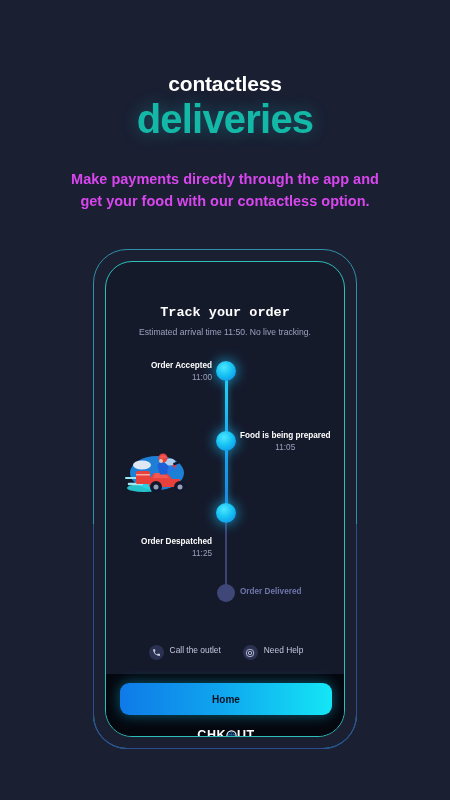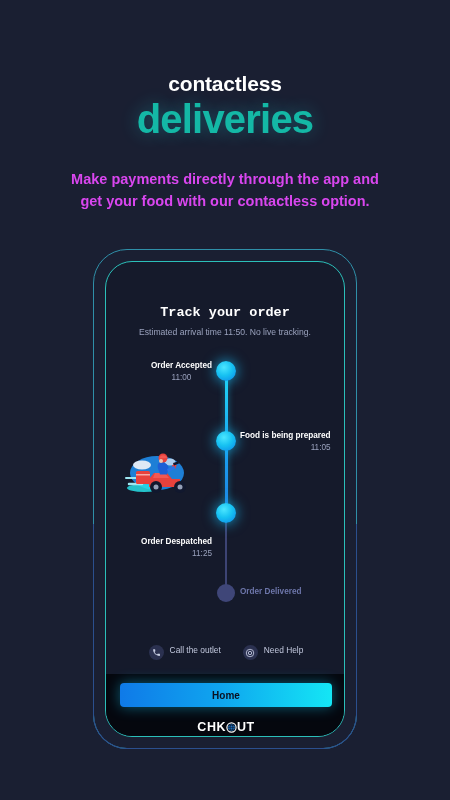--- a/index.html
+++ b/index.html
@@ -138,21 +138,21 @@
     white-space:nowrap;
   }
   .step-time {
     display:block;
     font-size:8.2px;
     font-weight:400;
     color:#9aa2bd;
     margin-top:2px;
   }
   .step-label.left  { text-align:right; right:134px; }
-  .step-label.right { text-align:right;  left:134px;  }
+  .step-label.right { text-align:center;  left:134px;  }
   .step-label.idle  { color:#6d76aa; }
 
   
   .scooter {
     position:absolute;
     left:18px; top:92px;
     width:66px; height:52px;
   }
 
   
@@ -177,22 +177,22 @@
 
   
   .home-wrap {
     position:absolute;
     left:0; bottom:0;
     width:240px; height:62px;
     background:#05070e;
     padding:9px 14px 0 14px;
   }
   .home-btn {
-    width:100%; height:24px;
-    border:none; border-radius:4px;
+    width:100%; height:32px;
+    border:none; border-radius:9px;
     background:linear-gradient(90deg,#0f7ae8 0%,#0fa6ef 48%,#14e6f5 100%);
     color:#0a1020;
     font-family:"Liberation Sans", sans-serif;
     font-size:10px; font-weight:bold;
     box-shadow:0 0 14px rgba(20,200,245,0.45);
     cursor:pointer;
   }
   .brand {
     margin-top:13px;
     text-align:center;
@@ -235,21 +235,21 @@
 
     <div class="screen-title">Track your order</div>
     <div class="screen-sub">Estimated arrival time 11:50. No live tracking.</div>
 
     <div class="timeline">
 
       <div class="track-active"></div>
       <div class="track-idle"></div>
 
       <div class="node active" style="top:8px;"></div>
-      <div class="step-label left" style="top:8px;text-align:center;">
+      <div class="step-label left" style="top:8px;">
         <span>Order Accepted</span>
         <span class="step-time">11:00</span>
       </div>
 
       <div class="node active" style="top:78px;"></div>
       <div class="step-label right" style="top:78px;">
         <span>Food is being prepared</span>
         <span class="step-time">11:05</span>
       </div>
 

